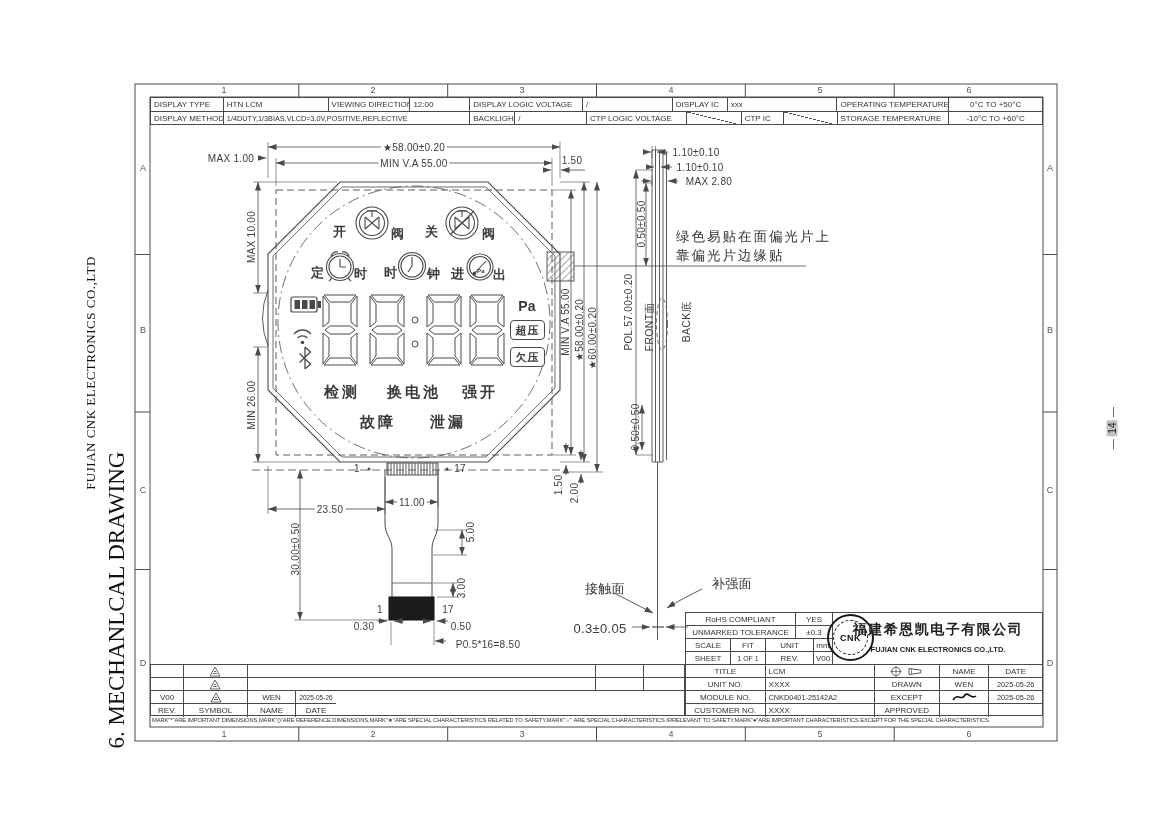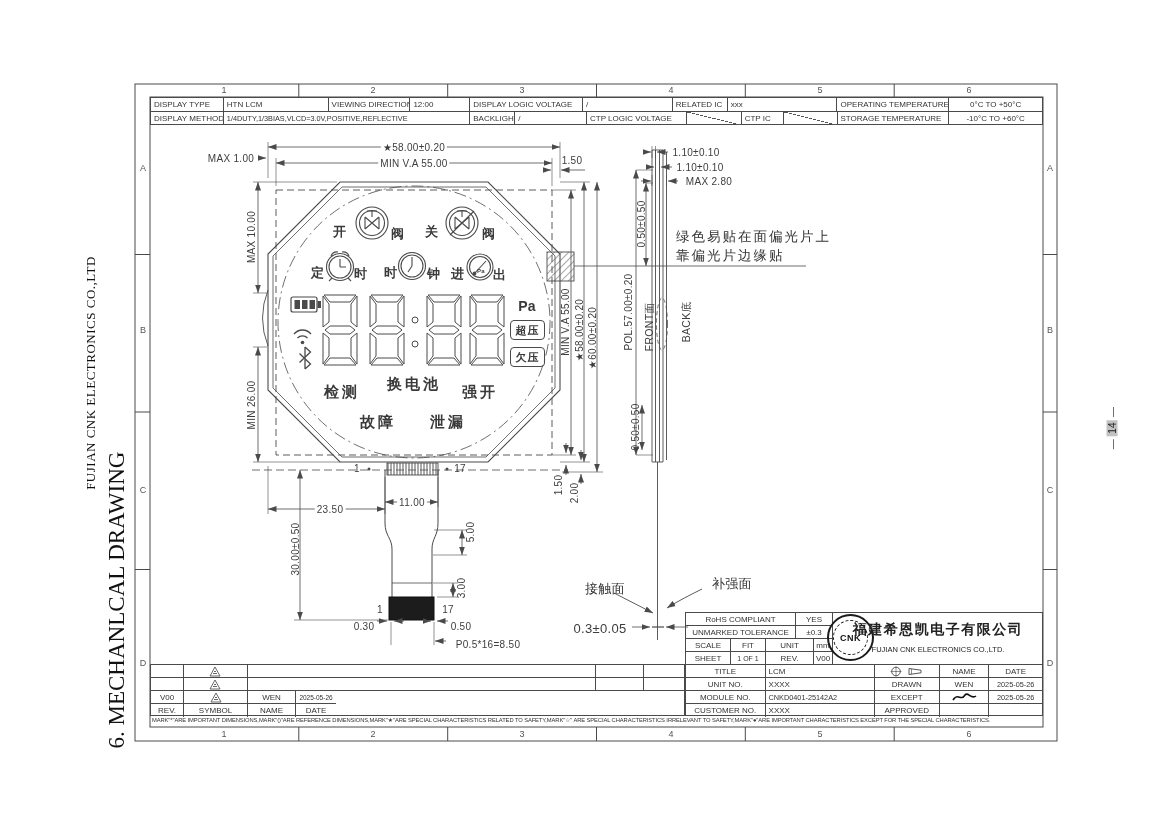--- a/index.html
+++ b/index.html
@@ -25,21 +25,21 @@
   .cc{justify-content:center;padding:0;}
   .diag{background:linear-gradient(to top right,transparent 48.5%,#555 48.5%,#555 51.5%,transparent 51.5%);}
   .vserif{position:absolute;transform:translate(-50%,-50%) rotate(-90deg);white-space:nowrap;
           font-family:"Liberation Serif",serif;color:#111;}
   .pagenum{background:#c2c2c2;color:#222;padding:0 2px;}
   .logo{position:absolute;left:827px;top:614px;width:47px;height:47px;border:2.5px solid #1b1b1b;border-radius:50%;
         box-sizing:border-box;display:flex;align-items:center;justify-content:center;}
   .logoinner{width:33px;height:33px;border:1.5px dashed #1b1b1b;border-radius:50%;display:flex;align-items:center;justify-content:center;
              font-size:9px;font-weight:700;color:#111;letter-spacing:.5px;}
   .companycn{position:absolute;left:938px;top:630px;transform:translate(-50%,-50%);font-size:14px;font-weight:700;color:#222;letter-spacing:1.5px;white-space:nowrap;}
-  .companyen{position:absolute;left:938px;top:649px;transform:translate(-50%,-50%);font-size:7.5px;font-weight:400;color:#222;white-space:nowrap;}
+  .companyen{position:absolute;left:938px;top:649px;transform:translate(-50%,-50%);font-size:7.5px;font-weight:700;color:#222;white-space:nowrap;}
   .footnote{position:absolute;left:152px;top:717px;width:889px;height:10px;font-size:5.8px;color:#333;
             white-space:nowrap;overflow:hidden;letter-spacing:-.1px;}
 </style>
 </head>
 <body>
 
 <div id="sheet">
 
   <svg class="linework" width="1169" height="827" viewBox="0 0 1169 827">
     <defs>
@@ -243,21 +243,21 @@
   <span class="tr" style="left:1112px;top:428px;font-size:10px"><span>—</span>&nbsp;<span class="pagenum">14</span>&nbsp;<span>—</span></span>
 
   <div class="tablewrap" style="left:150px;top:97px;width:893px;height:28px">
     <div class="trow" style="height:13.5px">
       <div class="c" style="width:73px">DISPLAY TYPE</div>
       <div class="c" style="width:105px">HTN  LCM</div>
       <div class="c" style="width:82px">VIEWING DIRECTION</div>
       <div class="c" style="width:60px">12:00</div>
       <div class="c" style="width:113px">DISPLAY LOGIC VOLTAGE</div>
       <div class="c" style="width:90px">/</div>
-      <div class="c" style="width:55px">RELATED IC</div>
+      <div class="c" style="width:55px">DISPLAY IC</div>
       <div class="c" style="width:110px">xxx</div>
       <div class="c" style="width:112px">OPERATING TEMPERATURE</div>
       <div class="c cc last" style="width:93px">0°C TO +50°C</div>
     </div>
     <div class="trow" style="height:13.5px">
       <div class="c bb0" style="width:73px">DISPLAY METHOD</div>
       <div class="c bb0" style="width:247px;font-size:7.3px">1/4DUTY,1/3BIAS,VLCD=3.0V,POSITIVE,REFLECTIVE</div>
       <div class="c bb0" style="width:45px">BACKLIGHT</div>
       <div class="c bb0" style="width:72px">/</div>
       <div class="c bb0" style="width:100px">CTP LOGIC VOLTAGE</div>
@@ -305,21 +305,21 @@
   <span class="t cjk" style="left:500px;top:275px">出</span>
   <span class="t" style="left:481px;top:271px;font-size:6px;font-weight:700">Pa</span>
   <span class="t" style="left:527px;top:306px;font-size:14px;font-weight:700;color:#3a3a3a">Pa</span>
   <div class="lcdbox" style="left:510px;top:320px;width:33px;height:18px">
     <span>超压</span>
   </div>
   <div class="lcdbox" style="left:510px;top:347px;width:33px;height:18px">
     <span>欠压</span>
   </div>
   <span class="t cjk cjkbig" style="left:342px;top:392px">检测</span>
-  <span class="t cjk cjkbig" style="left:414px;top:384px">换电池</span>
+  <span class="t cjk cjkbig" style="left:414px;top:392px">换电池</span>
   <span class="t cjk cjkbig" style="left:480px;top:392px">强开</span>
   <span class="t cjk cjkbig" style="left:378px;top:422px">故障</span>
   <span class="t cjk cjkbig" style="left:448px;top:422px">泄漏</span>
 
   <span class="t" style="left:696px;top:152px">1.10±0.10</span>
   <span class="t" style="left:700px;top:167px">1.10±0.10</span>
   <span class="t" style="left:709px;top:181px">MAX 2.80</span>
   <span class="tr" style="left:641px;top:224px">0.50±0.50</span>
   <span class="tr" style="left:628px;top:312px">POL.57.00±0.20</span>
   <span class="tr" style="left:650px;top:327px;font-size:10.5px">FRONT面</span>

